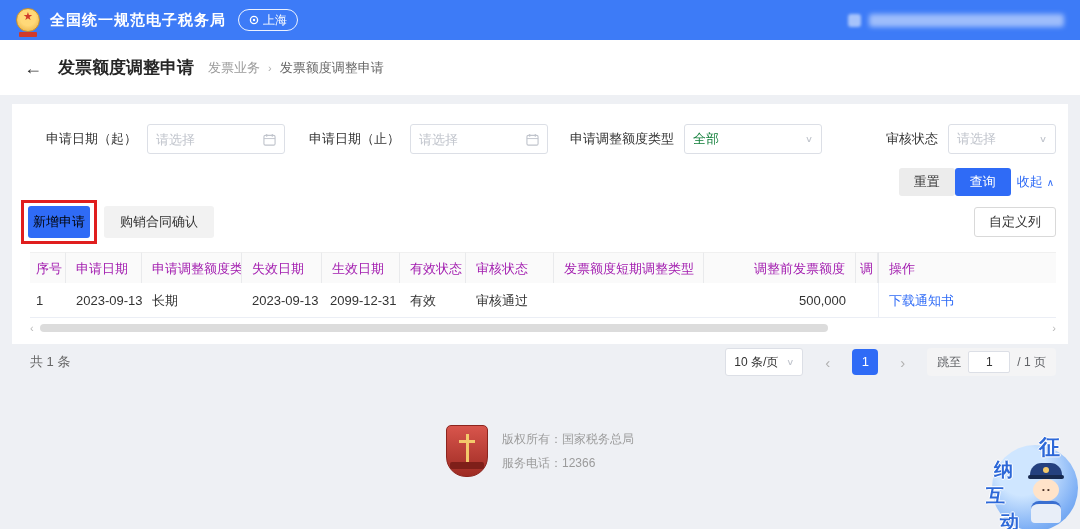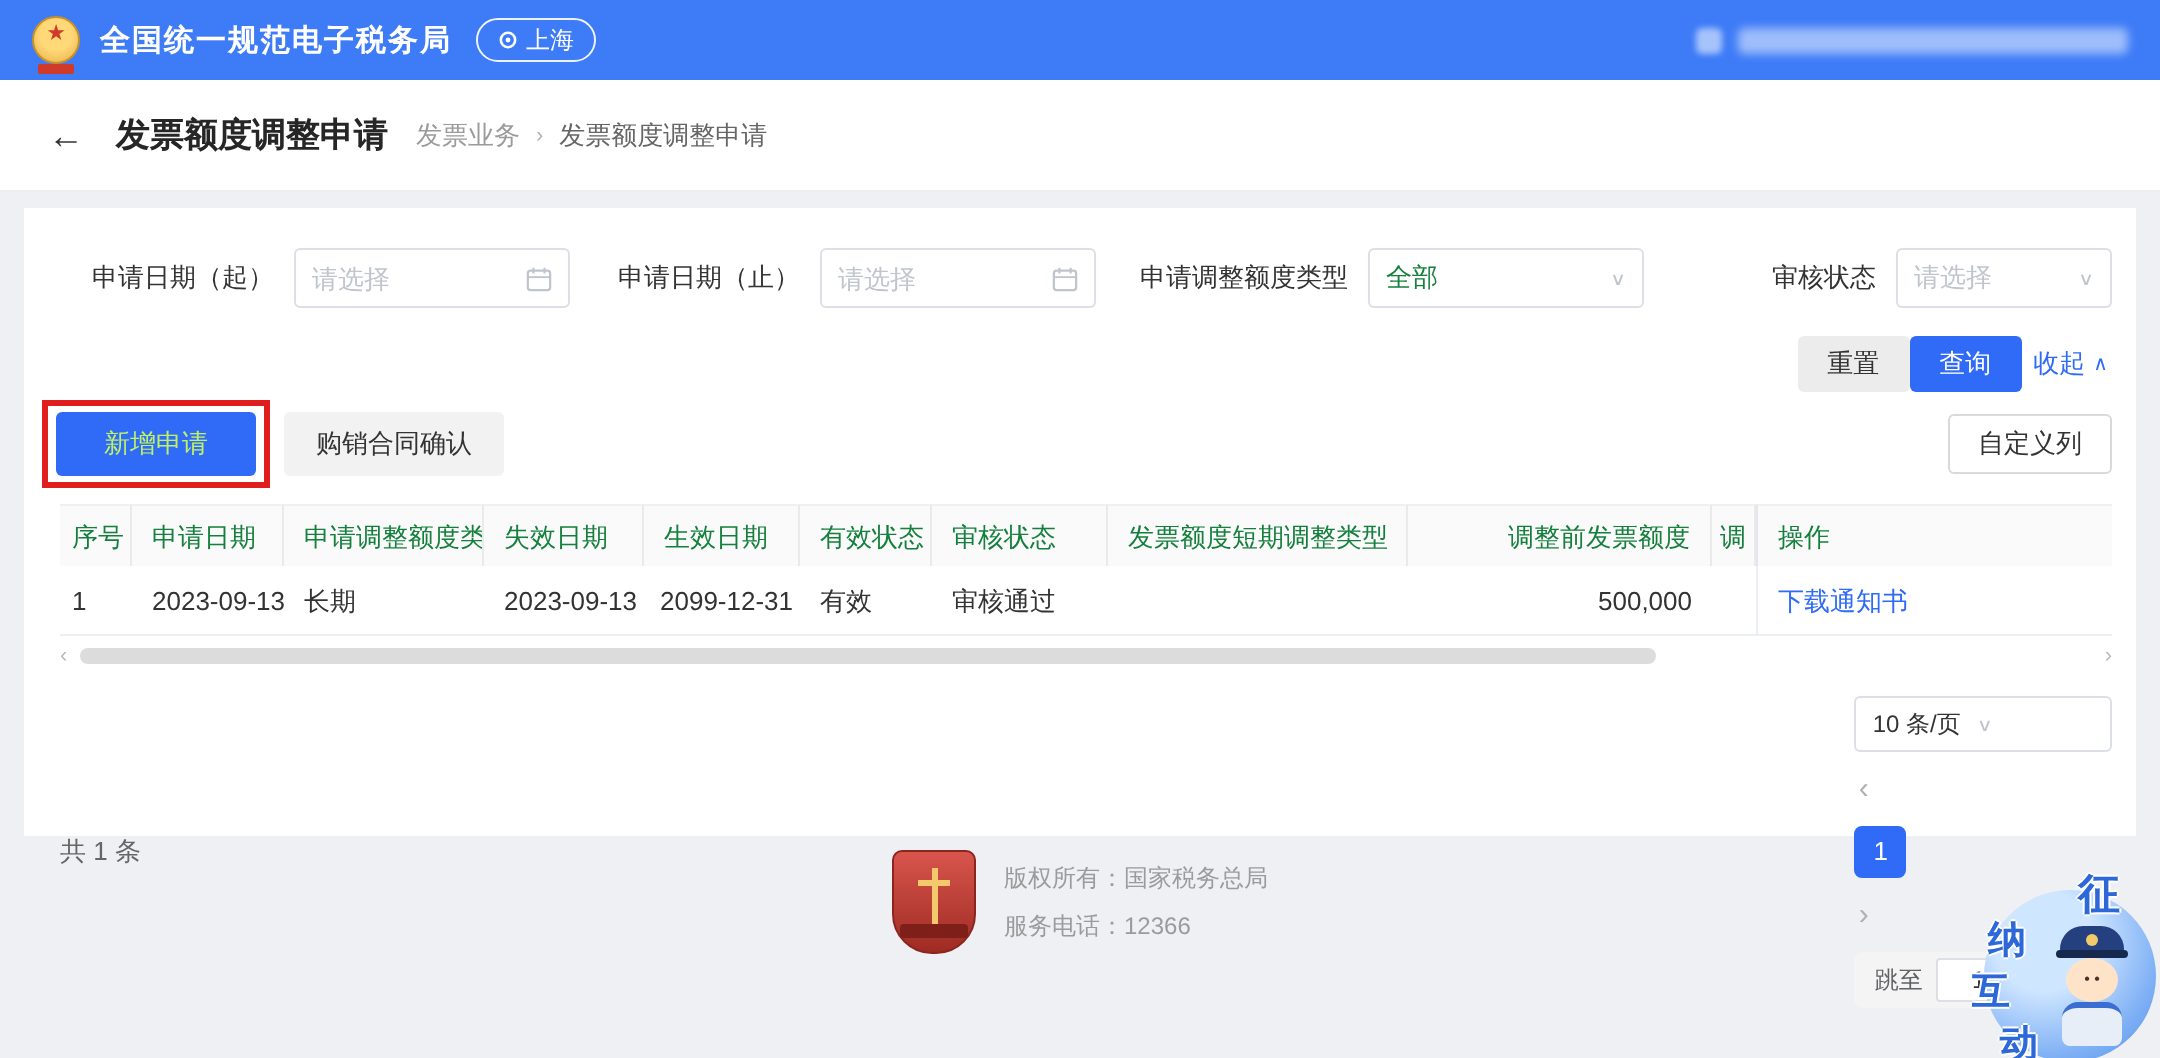--- a/index.html
+++ b/index.html
@@ -29,21 +29,21 @@
 
   
   .breadbar { height:55px; background:#fff; display:flex; align-items:center; padding:0 24px; }
   .back-arrow { font-size:18px; color:#333; cursor:pointer; line-height:1; }
   .page-title { font-size:17px; font-weight:bold; color:#262626; margin:0 14px 0 16px; }
   .crumbs { font-size:13px; color:#9b9b9b; display:flex; align-items:center; gap:8px; }
   .crumb-sep { font-size:11px; color:#b0b0b0; }
   .crumb-current { color:#666; }
 
   
-  .card { position:absolute; left:12px; right:12px; top:104px; height:314px; background:#fff; }
+  .card { position:absolute; left:12px; right:12px; top:104px; height:240px; background:#fff; }
 
   
   .filter-row { display:flex; align-items:center; padding:20px 12px 0 34px; }
   .f-item { display:flex; align-items:center; }
   .f-label { color:#333; margin-right:10px; white-space:nowrap; }
   .f-box { width:138px; height:30px; border:1px solid #dcdfe6; border-radius:3px; background:#fff;
     display:flex; align-items:center; justify-content:space-between; padding:0 8px; }
   .f-box input { border:none; outline:none; width:100%; font-size:13px; color:#333; font-family:inherit; }
   .f-box input::placeholder { color:#c0c4cc; }
   .f-value { color:#15803d; }
@@ -58,48 +58,48 @@
   .btn-row { display:flex; align-items:center; justify-content:flex-end; padding:14px 14px 0 0; gap:0; }
   .btn { height:28px; padding:0 15px; border-radius:3px; font-size:13px; display:inline-flex; align-items:center; cursor:pointer; border:none; font-family:inherit; }
   .btn-gray { background:#ececec; color:#333; }
   .btn-blue { background:#2f6bf6; color:#fff; }
   .link-collapse { color:#2f6bf6; font-size:13px; margin-left:6px; cursor:pointer; display:inline-flex; align-items:center; gap:4px; }
   .up-chev { font-size:10px; }
 
   
   .action-row { display:flex; align-items:center; padding:4px 12px 0 9px; }
   .red-annot { border:3px solid #e01e1e; padding:3px 4px; display:inline-block; }
-  .btn-new { height:32px; padding:0 24px; background:#2f6bf6; color:#bef264; border:none; border-radius:3px; font-size:13px; cursor:pointer; font-family:Liberation Mono, monospace; }
+  .btn-new { height:32px; padding:0 5px; background:#2f6bf6; color:#000000; border:none; border-radius:3px; font-size:13px; cursor:pointer; font-family:Liberation Mono, monospace; }
   .btn-contract { height:32px; padding:0 16px; background:#f2f2f2; color:#333; border:none; border-radius:3px; font-size:13px; margin-left:7px; cursor:pointer; font-family:inherit; }
   .btn-custom { height:30px; padding:0 14px; background:#fff; color:#333; border:1px solid #d9d9d9; border-radius:3px; font-size:13px; margin-left:auto; cursor:pointer; font-family:inherit; }
 
   
   .table-wrap { margin:8px 12px 0 18px; }
   .t-row { display:flex; width:1026px; }
-  .t-head .t-cell { background:#fafafa; color:#15803d; height:31px; line-height:31px; font-size:13px;
+  .t-head .t-cell { background:#fafafa; color:#a21caf; height:31px; line-height:31px; font-size:13px;
     border-right:1px solid #e9eaec; border-top:1px solid #f0f0f0; }
   .t-head .t-cell:last-child { border-right:none; }
   .t-body .t-cell { height:35px; line-height:35px; color:#333; font-size:13px; border-bottom:1px solid #ebeef5; background:#fff; }
   .t-cell { padding:0 10px; white-space:nowrap; overflow:hidden; }
   .c0{width:36px; padding-left:6px;} .c1{width:76px;} .c2{width:100px;} .c3{width:78px;} .c4{width:80px;}
   .c5{width:66px;} .c6{width:88px;} .c7{width:150px;} .c8{width:152px; text-align:right;} .c9{width:22px; padding:0 0 0 4px;}
   .c-act { flex:1; border-left:1px solid #e4e6ea !important; }
   .t-body .c-act { border-left:1px solid #ebeef5 !important; }
   .dl-link { color:#2f6bf6; cursor:pointer; }
 
   
   .hscroll { margin:5px 12px 0 18px; height:10px; display:flex; align-items:center; }
   .hs-arrow { color:#b8b8b8; font-size:11px; line-height:10px; width:8px; flex:0 0 auto; cursor:pointer; }
   .hs-track { flex:1; height:8px; position:relative; }
   .hs-thumb { position:absolute; left:2px; top:0; width:78%; height:8px; background:#dcdcdc; border-radius:4px; cursor:pointer; }
 
   
   .pager-row { display:flex; align-items:center; margin:15px 12px 0 18px; }
   .total-txt { color:#666; font-size:13px; }
-  .pager-right { margin-left:auto; display:flex; gap:10px;flex-direction:column; }
+  .pager-right { margin-left:auto; display:flex; align-items:center; gap:20px; }
   .psize { height:28px; border:1px solid #dcdfe6; border-radius:3px; display:flex; align-items:center; gap:8px; padding:0 8px; font-size:12px; color:#333; cursor:pointer; background:#fff; }
   .pg-arrow { color:#b0b0b0; font-size:15px; cursor:pointer; padding:0 2px; }
   .pg-current { width:26px; height:26px; background:#2f6bf6; color:#fff; border-radius:4px; text-align:center; line-height:26px; font-size:13px; cursor:pointer; }
   .jump-group { background:#f4f4f5; border-radius:4px; height:28px; display:flex; align-items:center; gap:7px; padding:0 10px; font-size:12px; color:#606266; }
   .jump-input { width:42px; height:22px; border:1px solid #dcdfe6; border-radius:2px; background:#fff; text-align:center; font-size:12px; color:#333; outline:none; font-family:inherit; }
 
   
   .footer { position:absolute; left:0; right:0; top:425px; display:flex; justify-content:center; align-items:center; gap:14px; }
   .shield { width:42px; height:52px; background:linear-gradient(#d8554c, #9e2b23); border-radius:5px 5px 20px 20px; position:relative; flex:0 0 auto; border:1px solid #8c251e; }
   .shield::before { content:""; position:absolute; left:50%; top:8px; width:3px; height:28px; margin-left:-1.5px; background:#f3c96b; }

